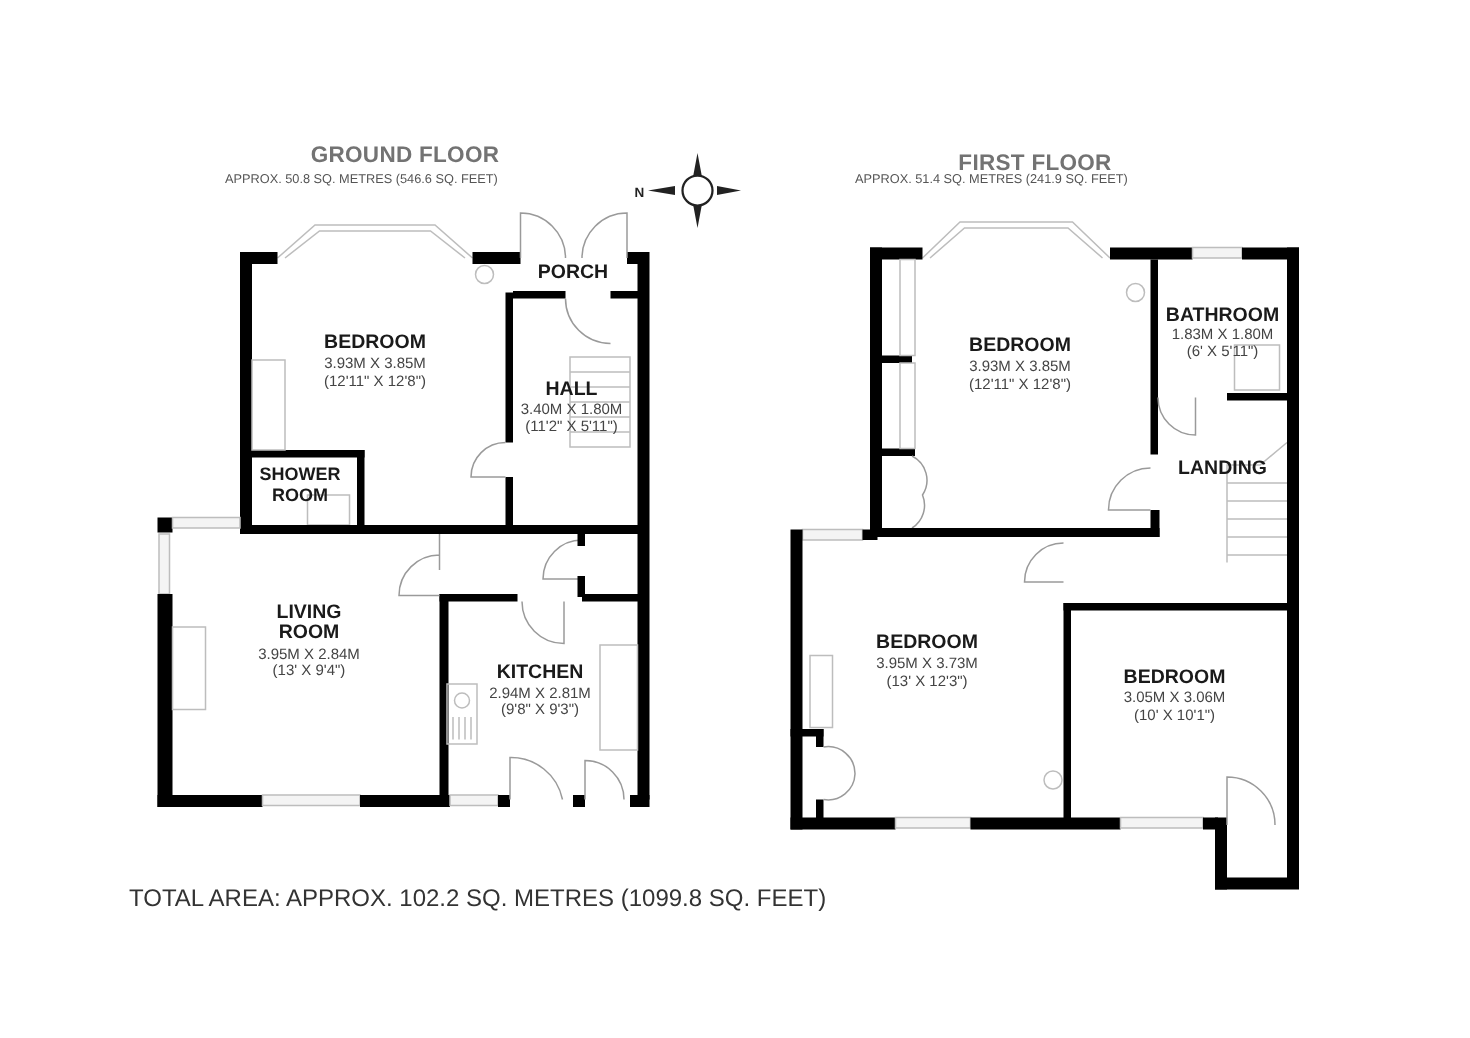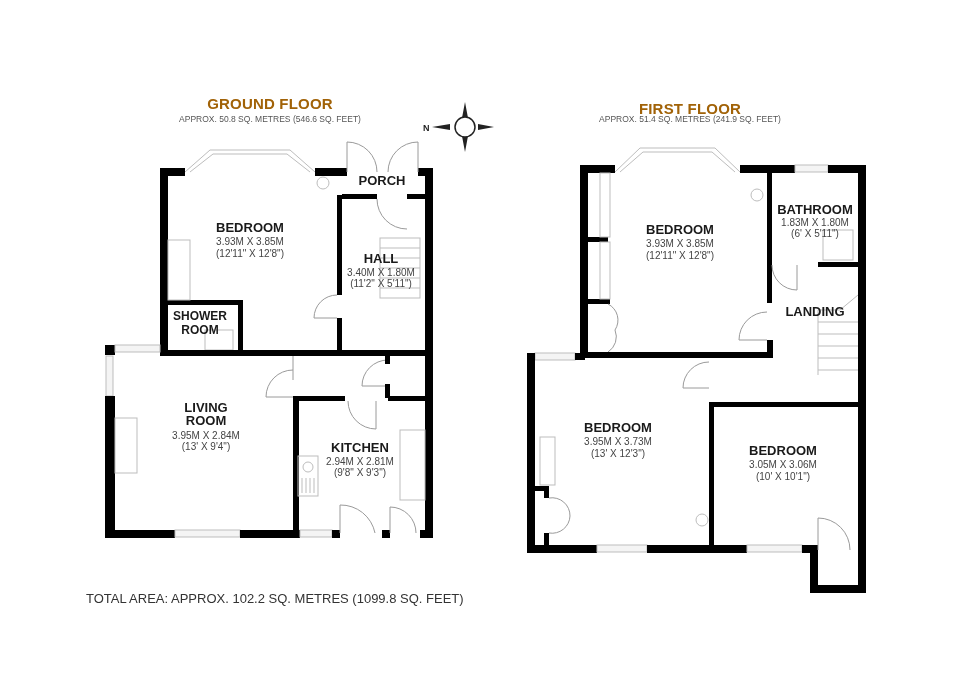--- a/index.html
+++ b/index.html
@@ -1,19 +1,19 @@
 <!DOCTYPE html>
 <html><head>
 <meta charset="utf-8">
 <style>
   html, body { margin: 0; padding: 0; background: #ffffff; }
   body { width: 980px; height: 692px; position: relative; overflow: hidden; font-family: "Liberation Sans", sans-serif; color: #222; }
-  .floor-title { position: absolute; text-align: center; font-weight: bold; font-size: 15px; color: #a16207; letter-spacing: 0.2px; }
-  .floor-sub { position: absolute; text-align: center; font-size: 8.5px; color: #555; }
-  .total { position: absolute; left: 86px; top: 591px; font-size: 13px; color: #333; }
+  .floor-title { position: absolute; text-align: center; font-weight: bold; font-size: 15px; color: #737373; letter-spacing: 0.2px; }
+  .floor-sub { position: absolute; font-size: 8.5px; color: #555; }
+  .total { position: absolute; left: 86px; top: 591px; font-size: 16px; color: #333; }
   svg { position: absolute; left: 0; top: 0; }
   .wall { fill: #000; }
   .thin { stroke: #bdbdbd; stroke-width: 1; fill: none; }
   .win { fill: #f4f4f4; stroke: #bdbdbd; stroke-width: 1; }
   .door { stroke: #9a9a9a; stroke-width: 1; fill: none; }
   .rlabel { font-family: "Liberation Sans", sans-serif; font-weight: bold; font-size: 13px; fill: #1a1a1a; text-anchor: middle; }
   .rdim { font-family: "Liberation Sans", sans-serif; font-size: 10px; fill: #444; text-anchor: middle; }
   .compass-n { font-family: "Liberation Sans", sans-serif; font-size: 9px; font-weight: bold; fill: #222; }
 </style>
 </head>

